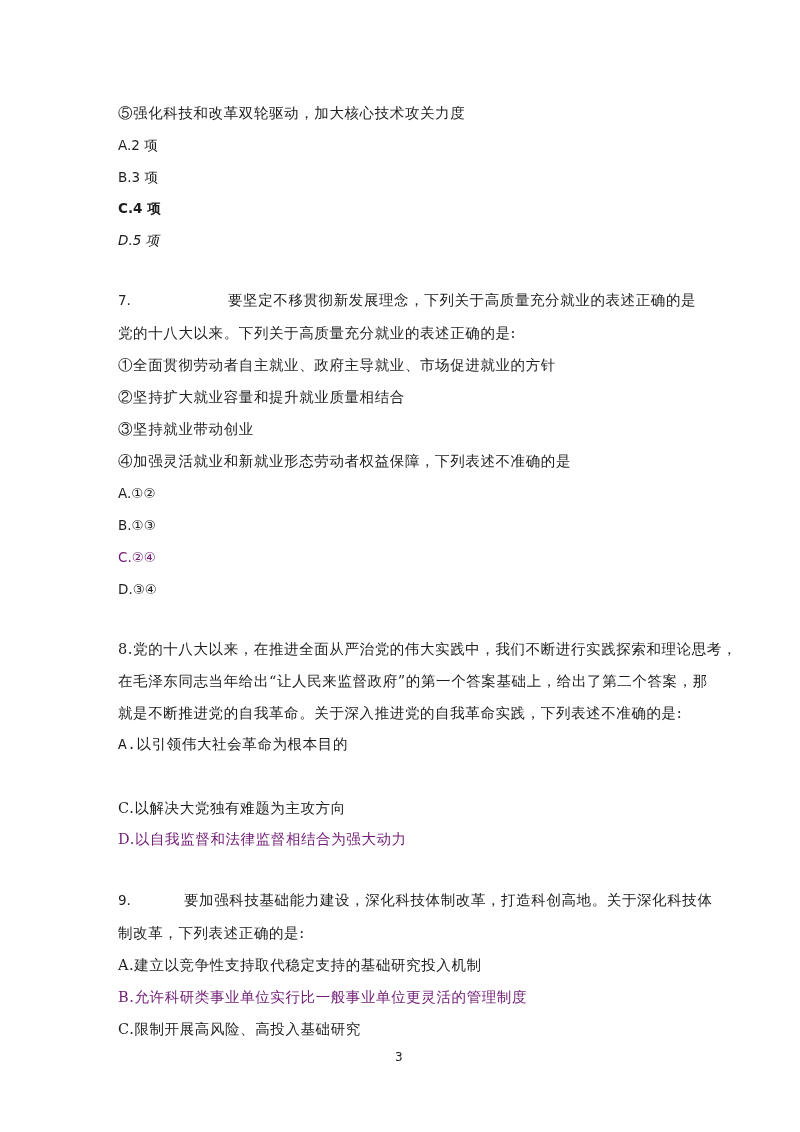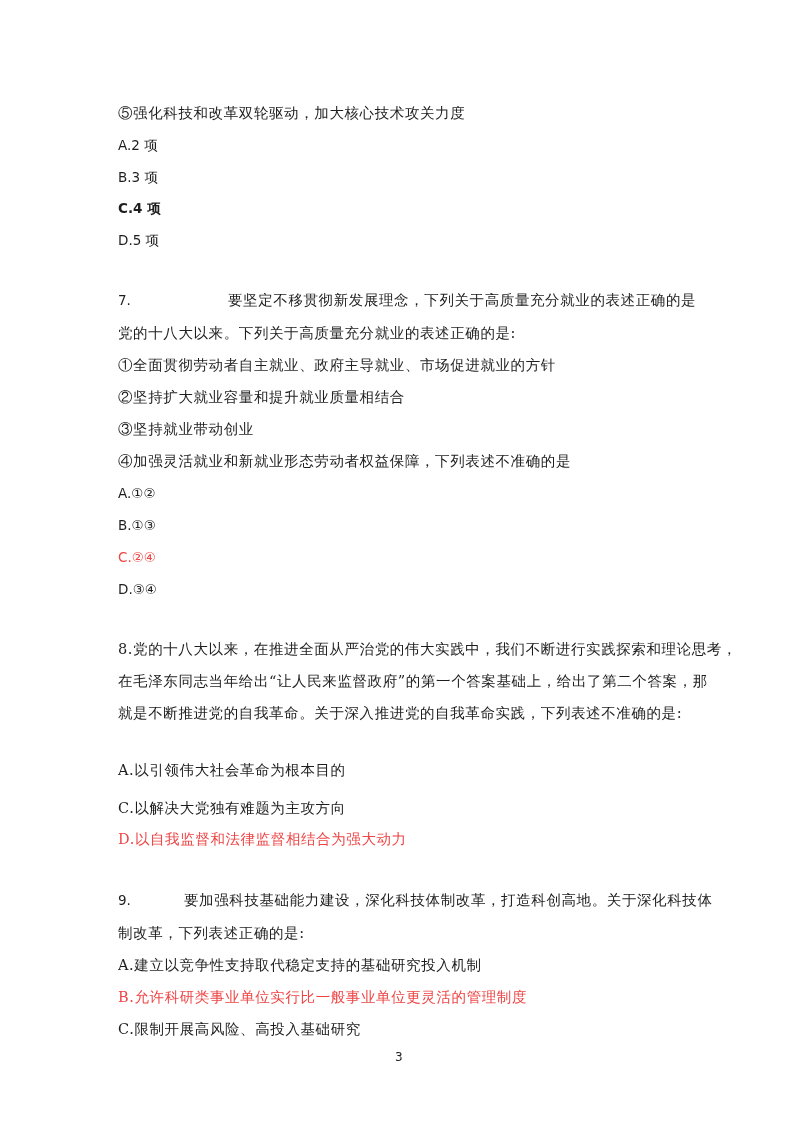--- a/index.html
+++ b/index.html
@@ -1,52 +1,52 @@
 <!DOCTYPE html>
 <html><head>
   <meta charset="utf-8">
   <style>
     html, body { margin: 0; padding: 0; background: #ffffff; }
     body { width: 800px; height: 1132px; position: relative; overflow: hidden;
       font-family: "DejaVu Serif", "Liberation Serif", serif; color: #1e1e1e; }
     .page { position: absolute; left: 0; top: 0; width: 800px; height: 1132px; }
     .line { position: absolute; left: 118px; font-size: 14.5px; line-height: 20px; white-space: nowrap; letter-spacing: 0.6px; }
     .latin { font-family: "DejaVu Sans", "Liberation Sans", sans-serif; font-size: 13.5px; letter-spacing: 0; }
-    .red { color: #ef4444; }
+    .red { color: #701a75; }
     .qnum { display: inline-block; font-family: "DejaVu Sans", "Liberation Sans", sans-serif; font-size: 13.5px; letter-spacing: 0; }
     .pagenum { position: absolute; left: 395px; top: 1050px; font-family: "DejaVu Sans", "Liberation Sans", sans-serif; font-size: 12px; }
   </style>
 </head>
 <body>
 
 <div class="page">
 
   <div class="line" style="top:103px;">⑤强化科技和改革双轮驱动，加大核心技术攻关力度</div>
   <div class="line latin" style="top:135px;">A.2 项</div>
   <div class="line latin" style="top:167px;">B.3 项</div>
   <div class="line latin" style="top:198px;font-weight:bold;">C.4 项</div>
-  <div class="line latin" style="top:230px;">D.5 项</div>
+  <div class="line latin" style="top:230px;font-style:italic;">D.5 项</div>
 
   <div class="line" style="top:290px;">
     <span class="qnum" style="width:110px;">7.</span><span>要坚定不移贯彻新发展理念，下列关于高质量充分就业的表述正确的是</span>
   </div>
   <div class="line" style="top:323px;">党的十八大以来。下列关于高质量充分就业的表述正确的是:</div>
   <div class="line" style="top:355px;">①全面贯彻劳动者自主就业、政府主导就业、市场促进就业的方针</div>
   <div class="line" style="top:387px;">②坚持扩大就业容量和提升就业质量相结合</div>
   <div class="line" style="top:419px;">③坚持就业带动创业</div>
   <div class="line" style="top:451px;">④加强灵活就业和新就业形态劳动者权益保障，下列表述不准确的是</div>
   <div class="line latin" style="top:483px;">A.①②</div>
   <div class="line latin" style="top:515px;">B.①③</div>
   <div class="line latin red" style="top:547px;">C.②④</div>
   <div class="line latin" style="top:579px;">D.③④</div>
 
   <div class="line" style="top:639px;">8.党的十八大以来，在推进全面从严治党的伟大实践中，我们不断进行实践探索和理论思考，</div>
   <div class="line" style="top:671px;">在毛泽东同志当年给出“让人民来监督政府”的第一个答案基础上，给出了第二个答案，那</div>
   <div class="line" style="top:703px;">就是不断推进党的自我革命。关于深入推进党的自我革命实践，下列表述不准确的是:</div>
-  <div class="line" style="top:760px;">A.以引领伟大社会革命为根本目的</div>
+  <div class="line" style="top:735px;font-family:Liberation Mono, monospace;">A.以引领伟大社会革命为根本目的</div>
   <div class="line" style="top:798px;">C.以解决大党独有难题为主攻方向</div>
   <div class="line red" style="top:829px;">D.以自我监督和法律监督相结合为强大动力</div>
 
   <div class="line" style="top:890px;">
     <span class="qnum" style="width:66px;">9.</span><span>要加强科技基础能力建设，深化科技体制改革，打造科创高地。关于深化科技体</span>
   </div>
   <div class="line" style="top:923px;">制改革，下列表述正确的是:</div>
   <div class="line" style="top:955px;">A.建立以竞争性支持取代稳定支持的基础研究投入机制</div>
   <div class="line red" style="top:987px;">B.允许科研类事业单位实行比一般事业单位更灵活的管理制度</div>
   <div class="line" style="top:1019px;">C.限制开展高风险、高投入基础研究</div>

